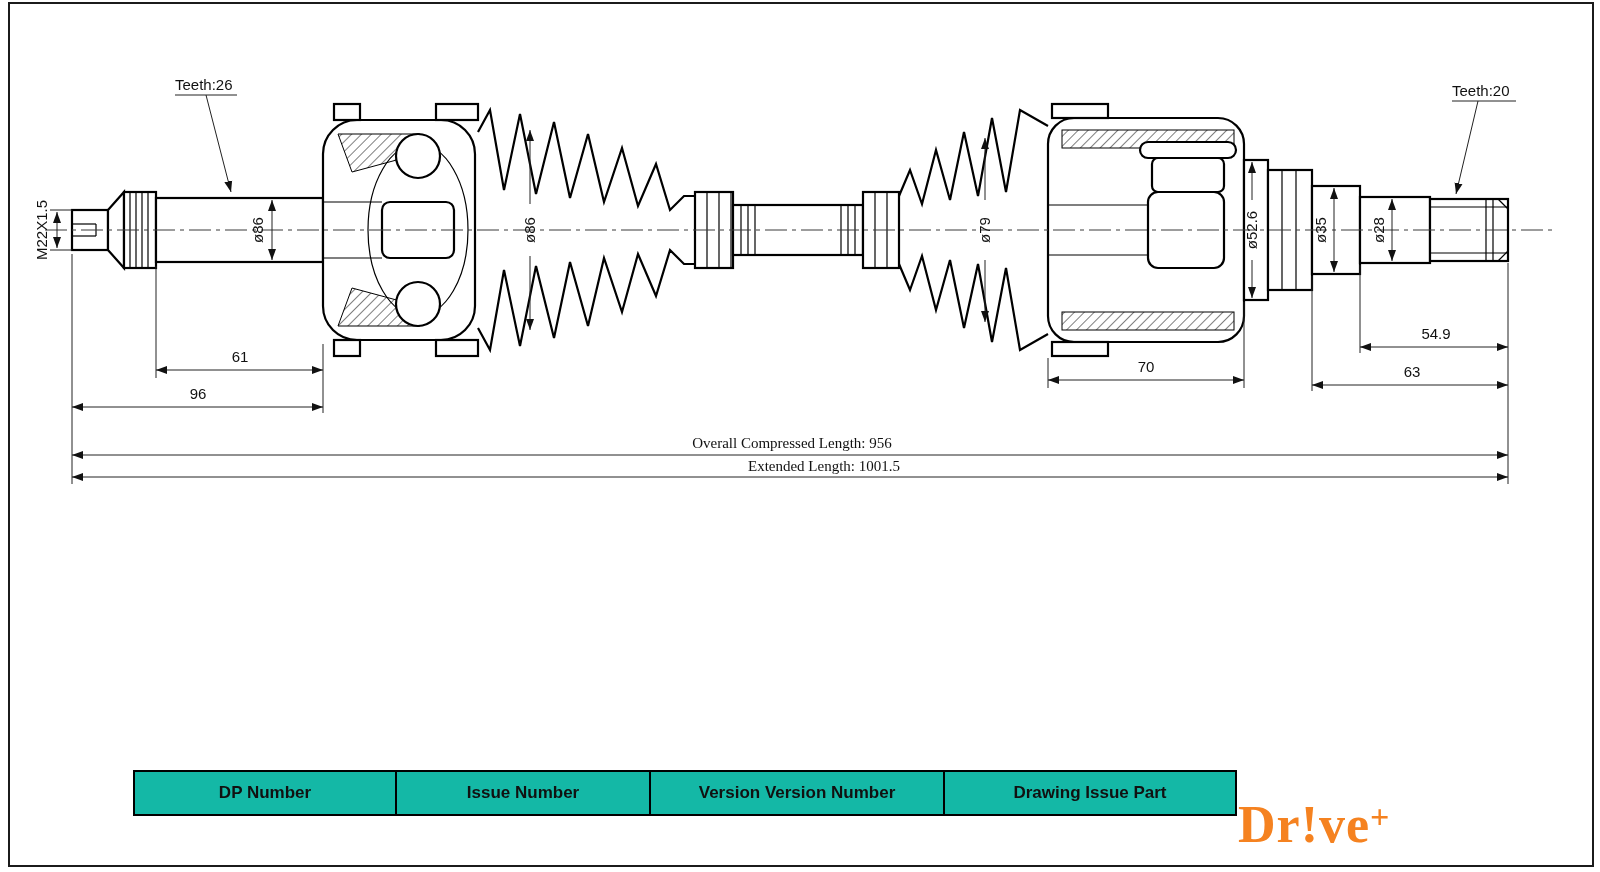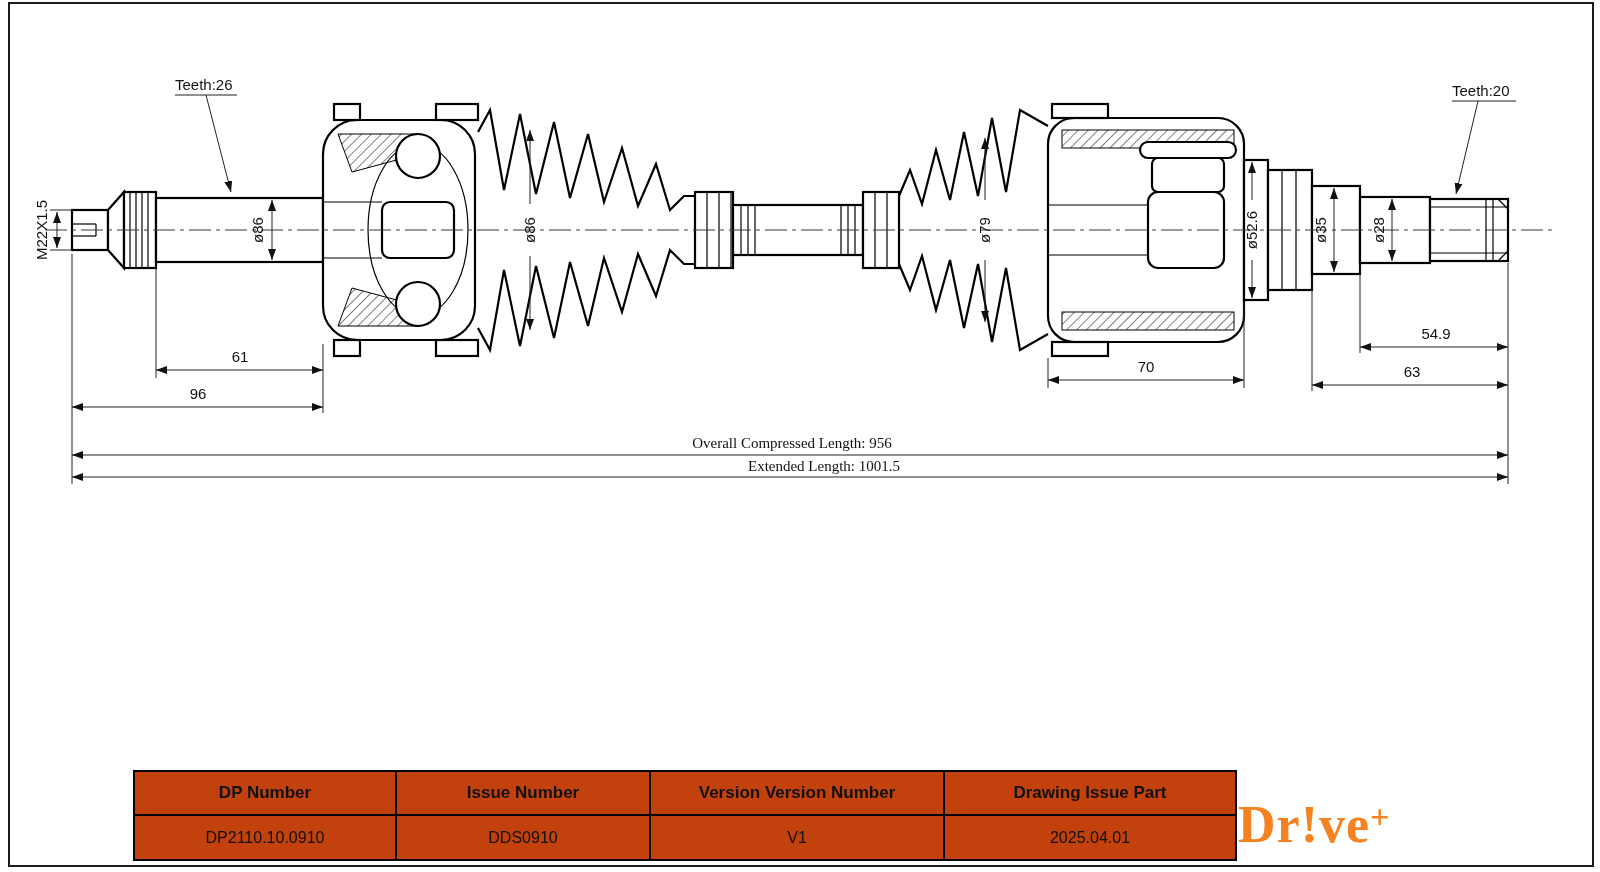--- a/index.html
+++ b/index.html
@@ -13,21 +13,21 @@
   .olw{stroke:#000;stroke-width:2.2;fill:#fff}
   .thin{stroke:#000;stroke-width:1.2;fill:none}
   .dim{stroke:#222;stroke-width:1;fill:none}
   .cl{stroke:#3a3a3a;stroke-width:1;stroke-dasharray:22 5 4 5;fill:none}
   .dimtxt{font-family:"Liberation Sans",sans-serif;font-size:15px;fill:#111}
   .sertxt{font-family:"Liberation Serif",serif;font-size:15px;fill:#111}
   .titleblock{
     position:absolute;left:133px;top:770px;border-collapse:collapse;table-layout:fixed;
   }
   .titleblock th,.titleblock td{
-    border:2px solid #000;text-align:center;vertical-align:middle;background:#c2410c;
+    border:2px solid #000;text-align:center;vertical-align:middle;background:#14b8a6;
   }
   .titleblock th{font-size:17px;font-weight:bold;height:40px;}
   .titleblock td{font-size:16px;height:41px;}
   .c1{width:258px}.c2{width:250px}.c3{width:290px}.c4{width:288px}
   .logo{
     position:absolute;left:1238px;top:784px;width:200px;height:70px;
     font-weight:800;font-size:52px;letter-spacing:1px;line-height:66px;
     font-family:Liberation Serif, serif;
   }
   .logo .plus{font-size:34px;vertical-align:14px;font-weight:800;}
@@ -211,24 +211,18 @@
 </svg>
 
 <table class="titleblock">
   <tbody>
       <tr>
     <th class="c1">DP Number</th>
     <th class="c2">Issue Number</th>
     <th class="c3">Version Version Number</th>
     <th class="c4">Drawing Issue Part</th>
   </tr>
-  <tr>
-    <td>DP2110.10.0910</td>
-    <td>DDS0910</td>
-    <td>V1</td>
-    <td>2025.04.01</td>
-  </tr>
 </tbody>
   </table>
 
 <div class="logo" style="color: rgb(245, 130, 32);">
   <span>Dr!ve</span><span class="plus">+</span>
 </div>
 
 </body></html>

